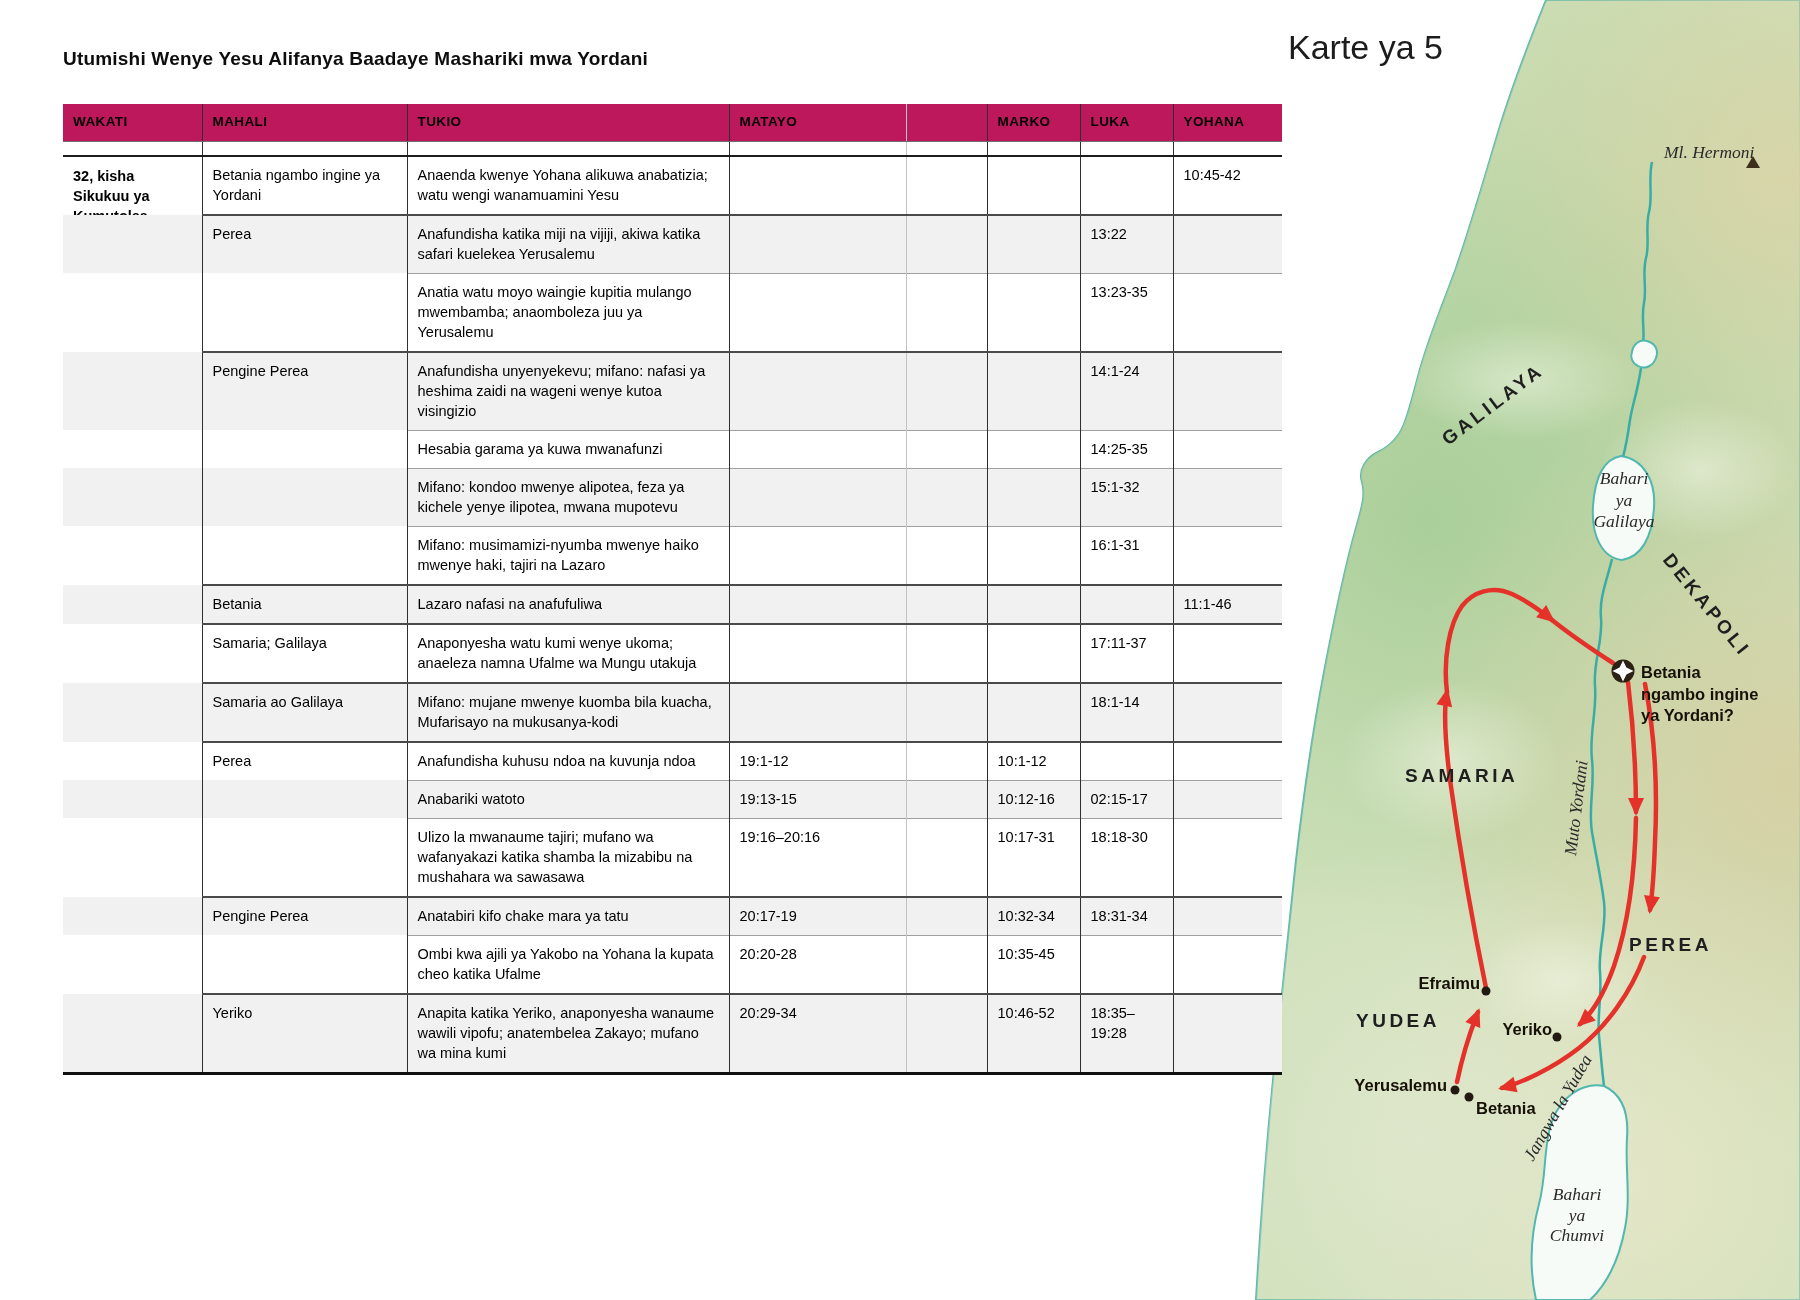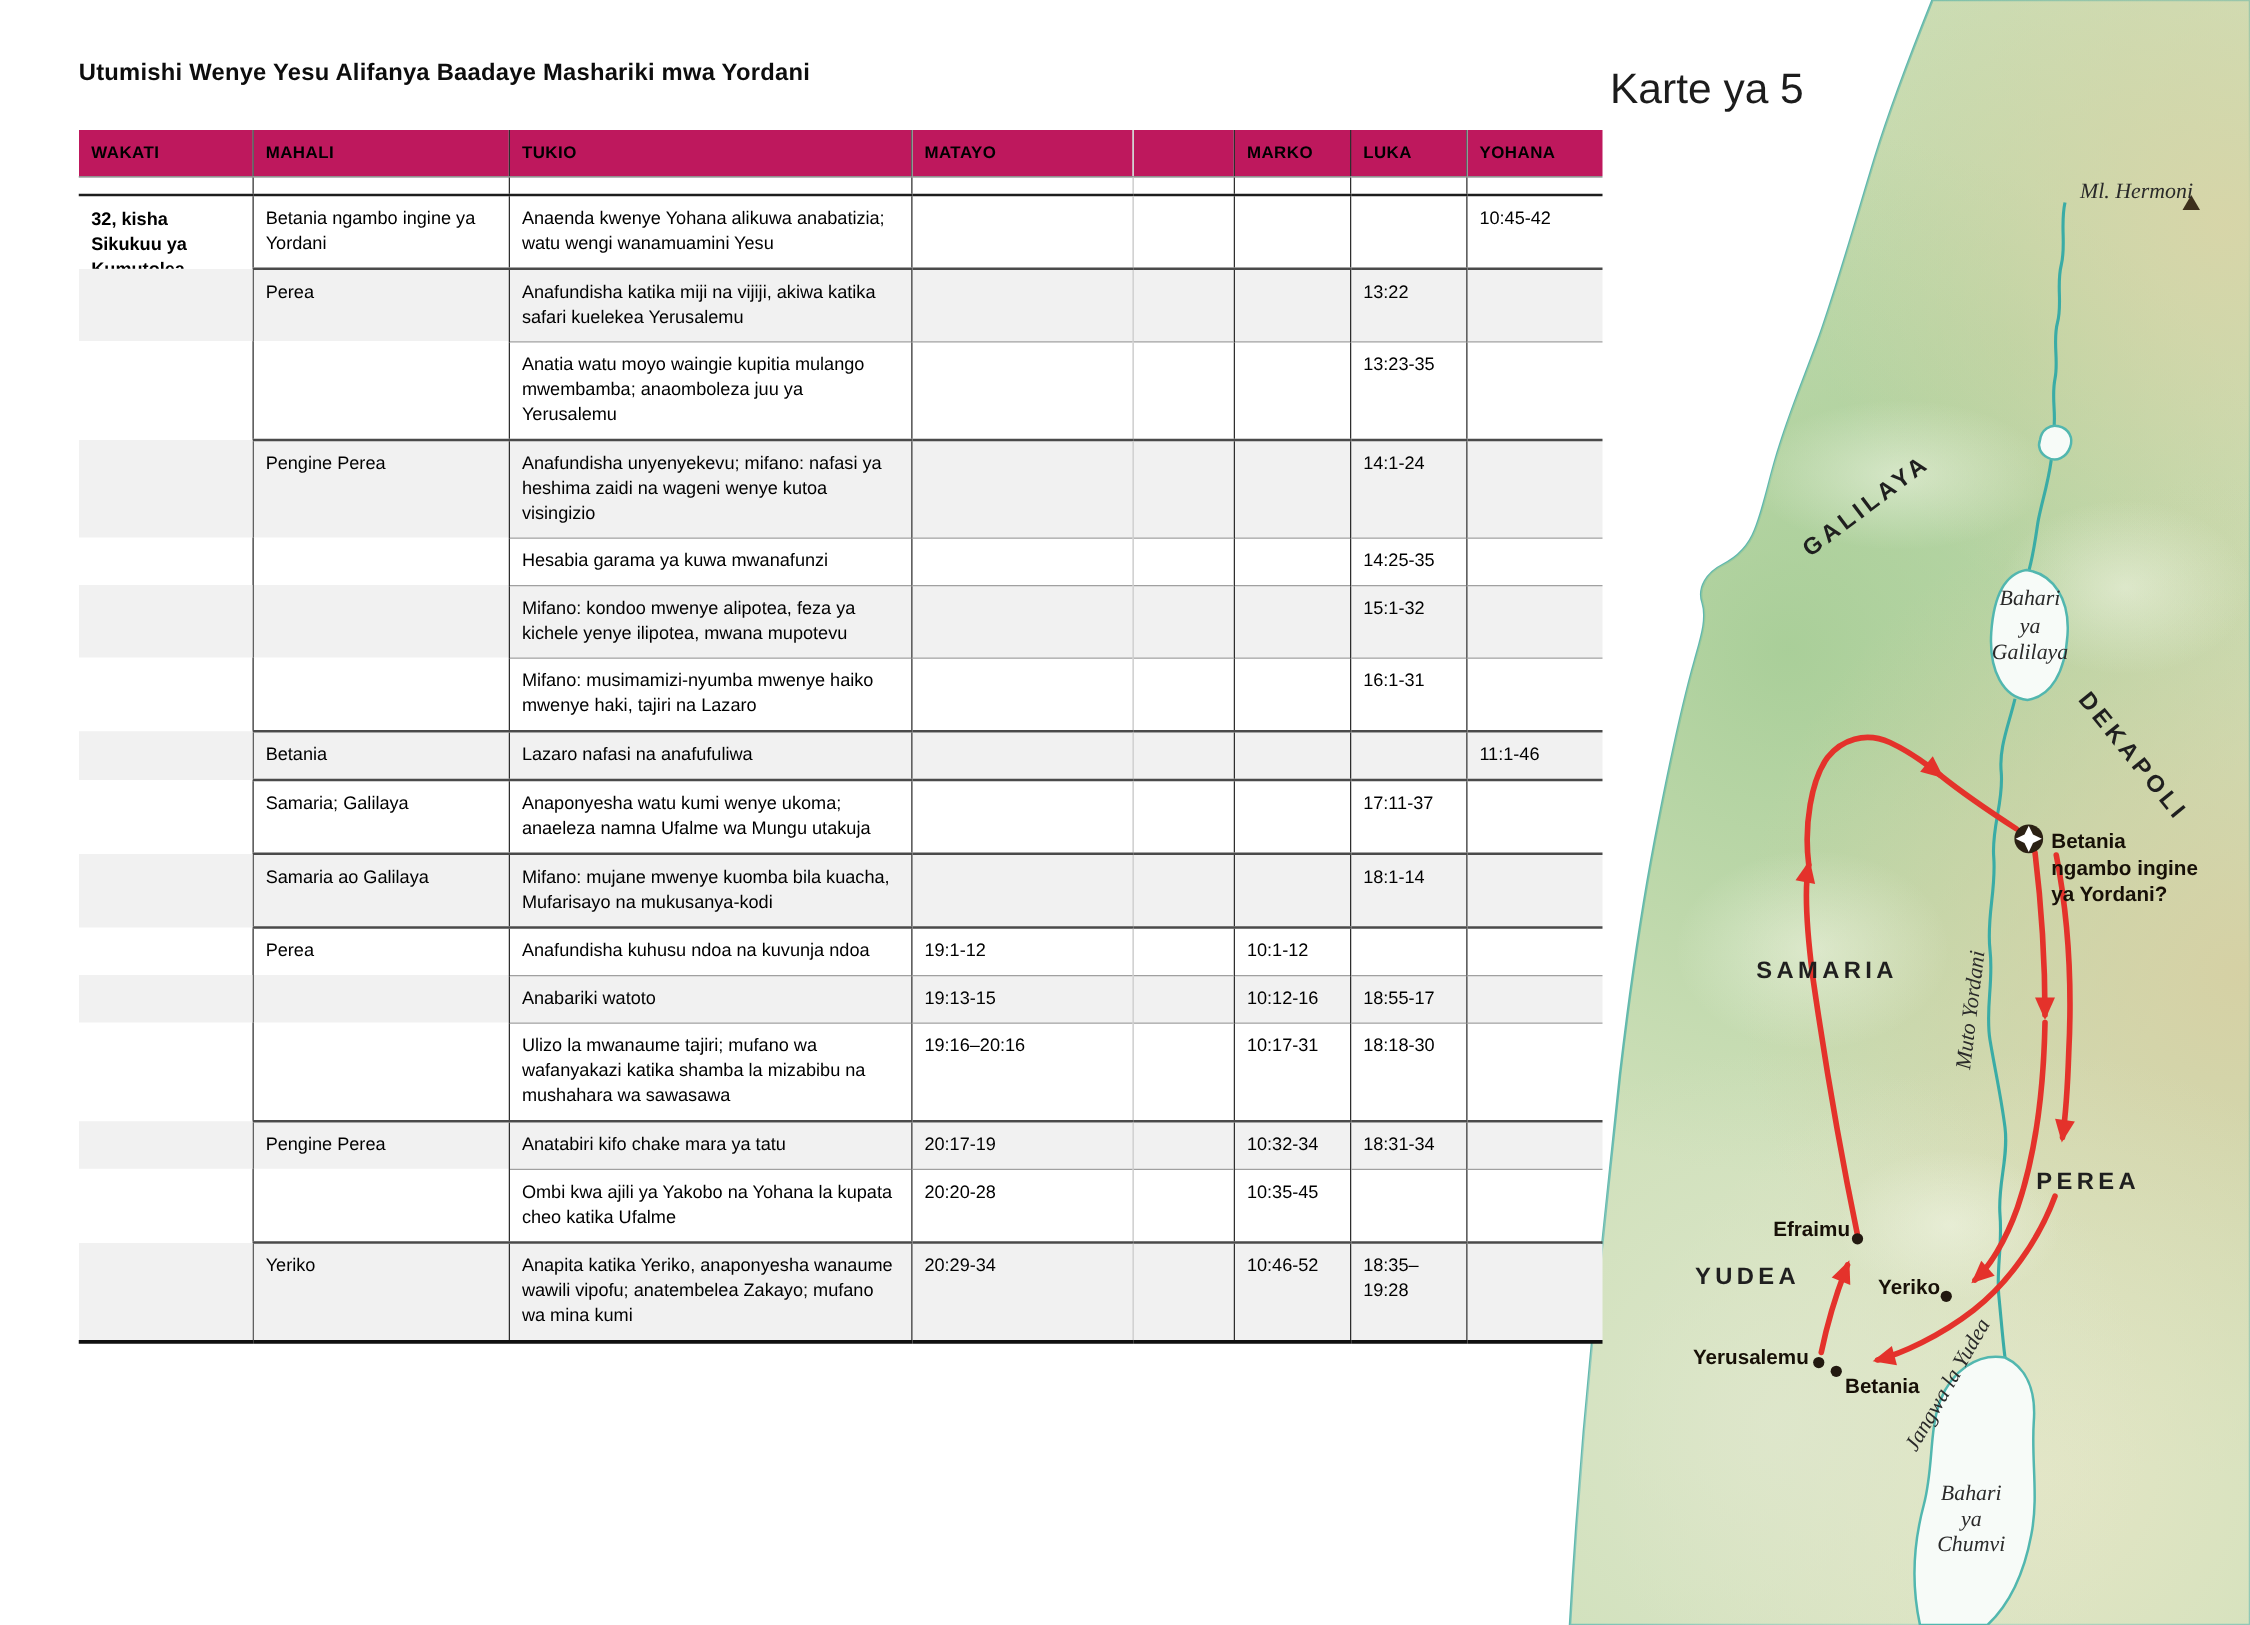--- a/index.html
+++ b/index.html
@@ -1,20 +1,20 @@
 <!DOCTYPE html>
 <html><head>
 <meta charset="utf-8">
 <style>
   html,body{margin:0;padding:0;background:#ffffff;}
   .page{position:relative;width:1800px;height:1300px;background:#ffffff;overflow:hidden;
         font-family:"Liberation Sans",sans-serif;color:#111;}
   .doc-title{position:absolute;left:63px;top:48px;font-size:19px;font-weight:bold;
              letter-spacing:0.2px;color:#0d0d0d;}
-  .map-title{position:absolute;left:1288px;top:52px;font-size:34px;font-weight:400;color:#1c1c1c;}
+  .map-title{position:absolute;left:1288px;top:28px;font-size:34px;font-weight:400;color:#1c1c1c;}
 
   
   .jt-wrap{position:absolute;left:63px;top:104px;width:1219px;}
   table.jt{border-collapse:collapse;table-layout:fixed;width:1219px;
            font-size:14.5px;line-height:1.38;color:#000;}
   .jt th,.jt td{vertical-align:top;text-align:left;padding:8px 10px 9px 10px;
                 overflow:hidden;}
   .jt th{background:#be185d;font-size:13.5px;font-weight:bold;letter-spacing:0.4px;
          padding:9px 10px;border-bottom:1px solid #6e6e6e;}
   .jt th,.jt td{border-left:1px solid #2e2e2e;}
@@ -330,21 +330,21 @@
         <td></td>
             <td></td>
       </tr>
       <tr class="sub">
         <td class="c-wakati"></td>
             <td class="c-mahali"></td>
         <td>Anabariki watoto</td>
         <td>19:13-15</td>
         <td class="c-blank"></td>
         <td>10:12-16</td>
-        <td>18:55-17</td>
+        <td>02:15-17</td>
         <td></td>
       </tr>
       <tr class="sub">
         <td class="c-wakati"></td>
             <td class="c-mahali"></td>
         <td>Ulizo la mwanaume tajiri; mufano wa wafanyakazi katika shamba la mizabibu na mushahara wa sawasawa</td>
         <td>19:16–20:16</td>
         <td class="c-blank"></td>
         <td>10:17-31</td>
         <td>18:18-30</td>

